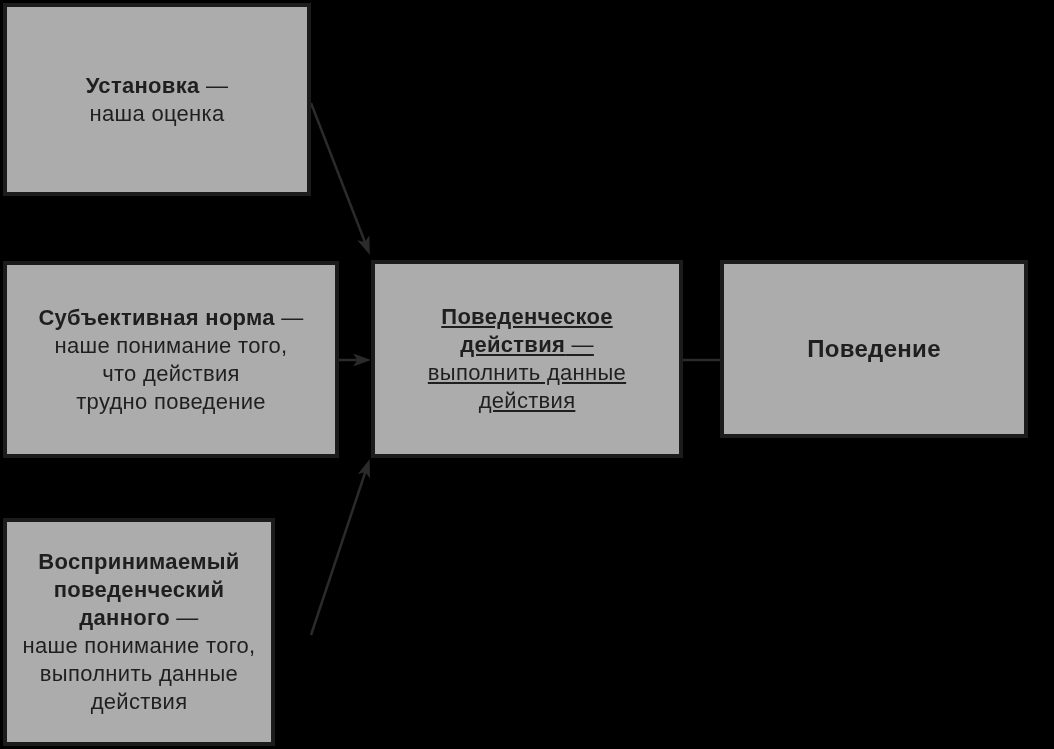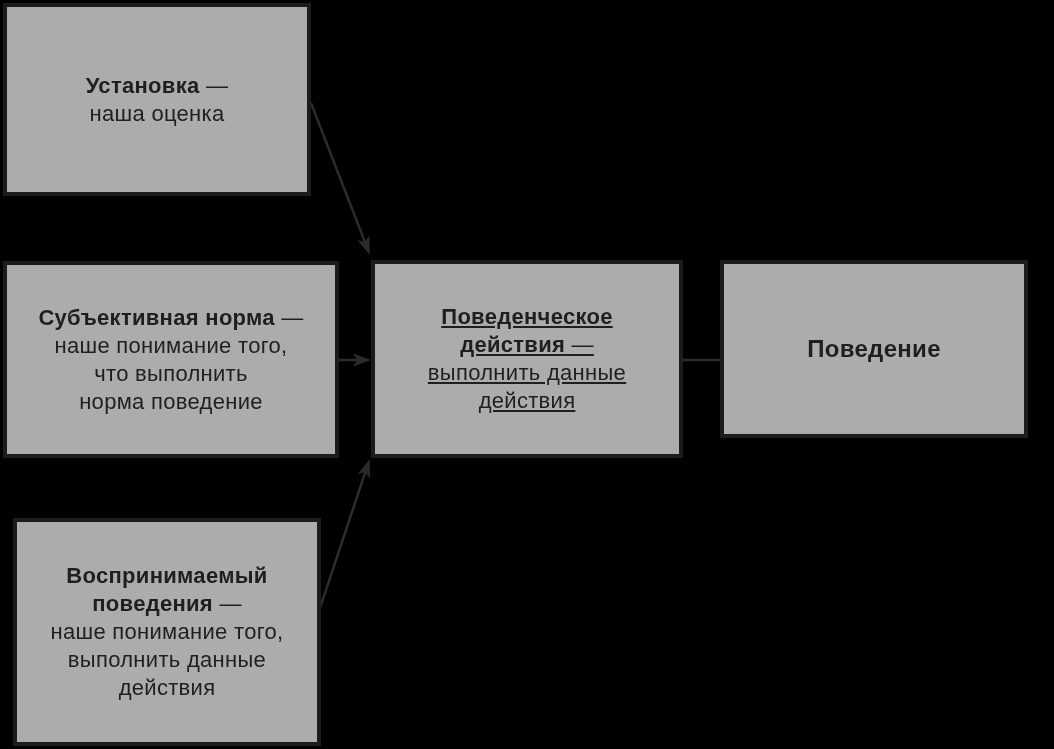--- a/index.html
+++ b/index.html
@@ -45,21 +45,21 @@
     line-height: 28px;
     letter-spacing: 0.3px;
     padding: 4px 6px;
   }
   .box .b {
     font-weight: bold;
     color: var(--text-color, #1f1f1f);
   }
   .box-attitude          { left: 3px;   top: 3px;   width: 308px; height: 193px; }
   .box-subjective-norm   { left: 3px;   top: 261px; width: 336px; height: 197px; }
-  .box-perceived-control { left: 13px;   top: 518px; width: 308px; height: 228px; }
+  .box-perceived-control { left: 3px;   top: 518px; width: 272px; height: 228px; }
   .box-intention         { left: 371px; top: 260px; width: 312px; height: 198px; text-decoration: underline; }
   .box-behavior          { left: 720px; top: 260px; width: 308px; height: 178px; font-size: 24px; }
 </style>
 </head>
 <body>
 
 <div class="canvas">
 
   <svg class="arrows" width="1054" height="749" viewBox="0 0 1054 749" xmlns="http://www.w3.org/2000/svg">
     <defs>
@@ -74,27 +74,28 @@
   </svg>
 
   <div class="box box-attitude">
     <div><span class="b">Установка</span><span> —</span></div>
     <div>наша оценка</div>
   </div>
 
   <div class="box box-subjective-norm">
     <div><span class="b">Субъективная норма</span><span> —</span></div>
     <div>наше понимание того,</div>
-    <div>что выполнить</div>
-    <div>норма поведение</div>
+    <div>что действия</div>
+    <div>трудно поведение</div>
   </div>
 
   <div class="box box-perceived-control">
     <div class="b">Воспринимаемый</div>
-    <div><span class="b">поведения</span><span> —</span></div>
+    <div class="b">поведенческий</div>
+    <div><span class="b">данного</span><span> —</span></div>
     <div>наше понимание того,</div>
     <div>выполнить данные</div>
     <div>действия</div>
   </div>
 
   <div class="box box-intention">
     <div class="b">Поведенческое</div>
     <div><span class="b">действия</span><span> —</span></div>
     <div>выполнить данные</div>
     <div>действия</div>

